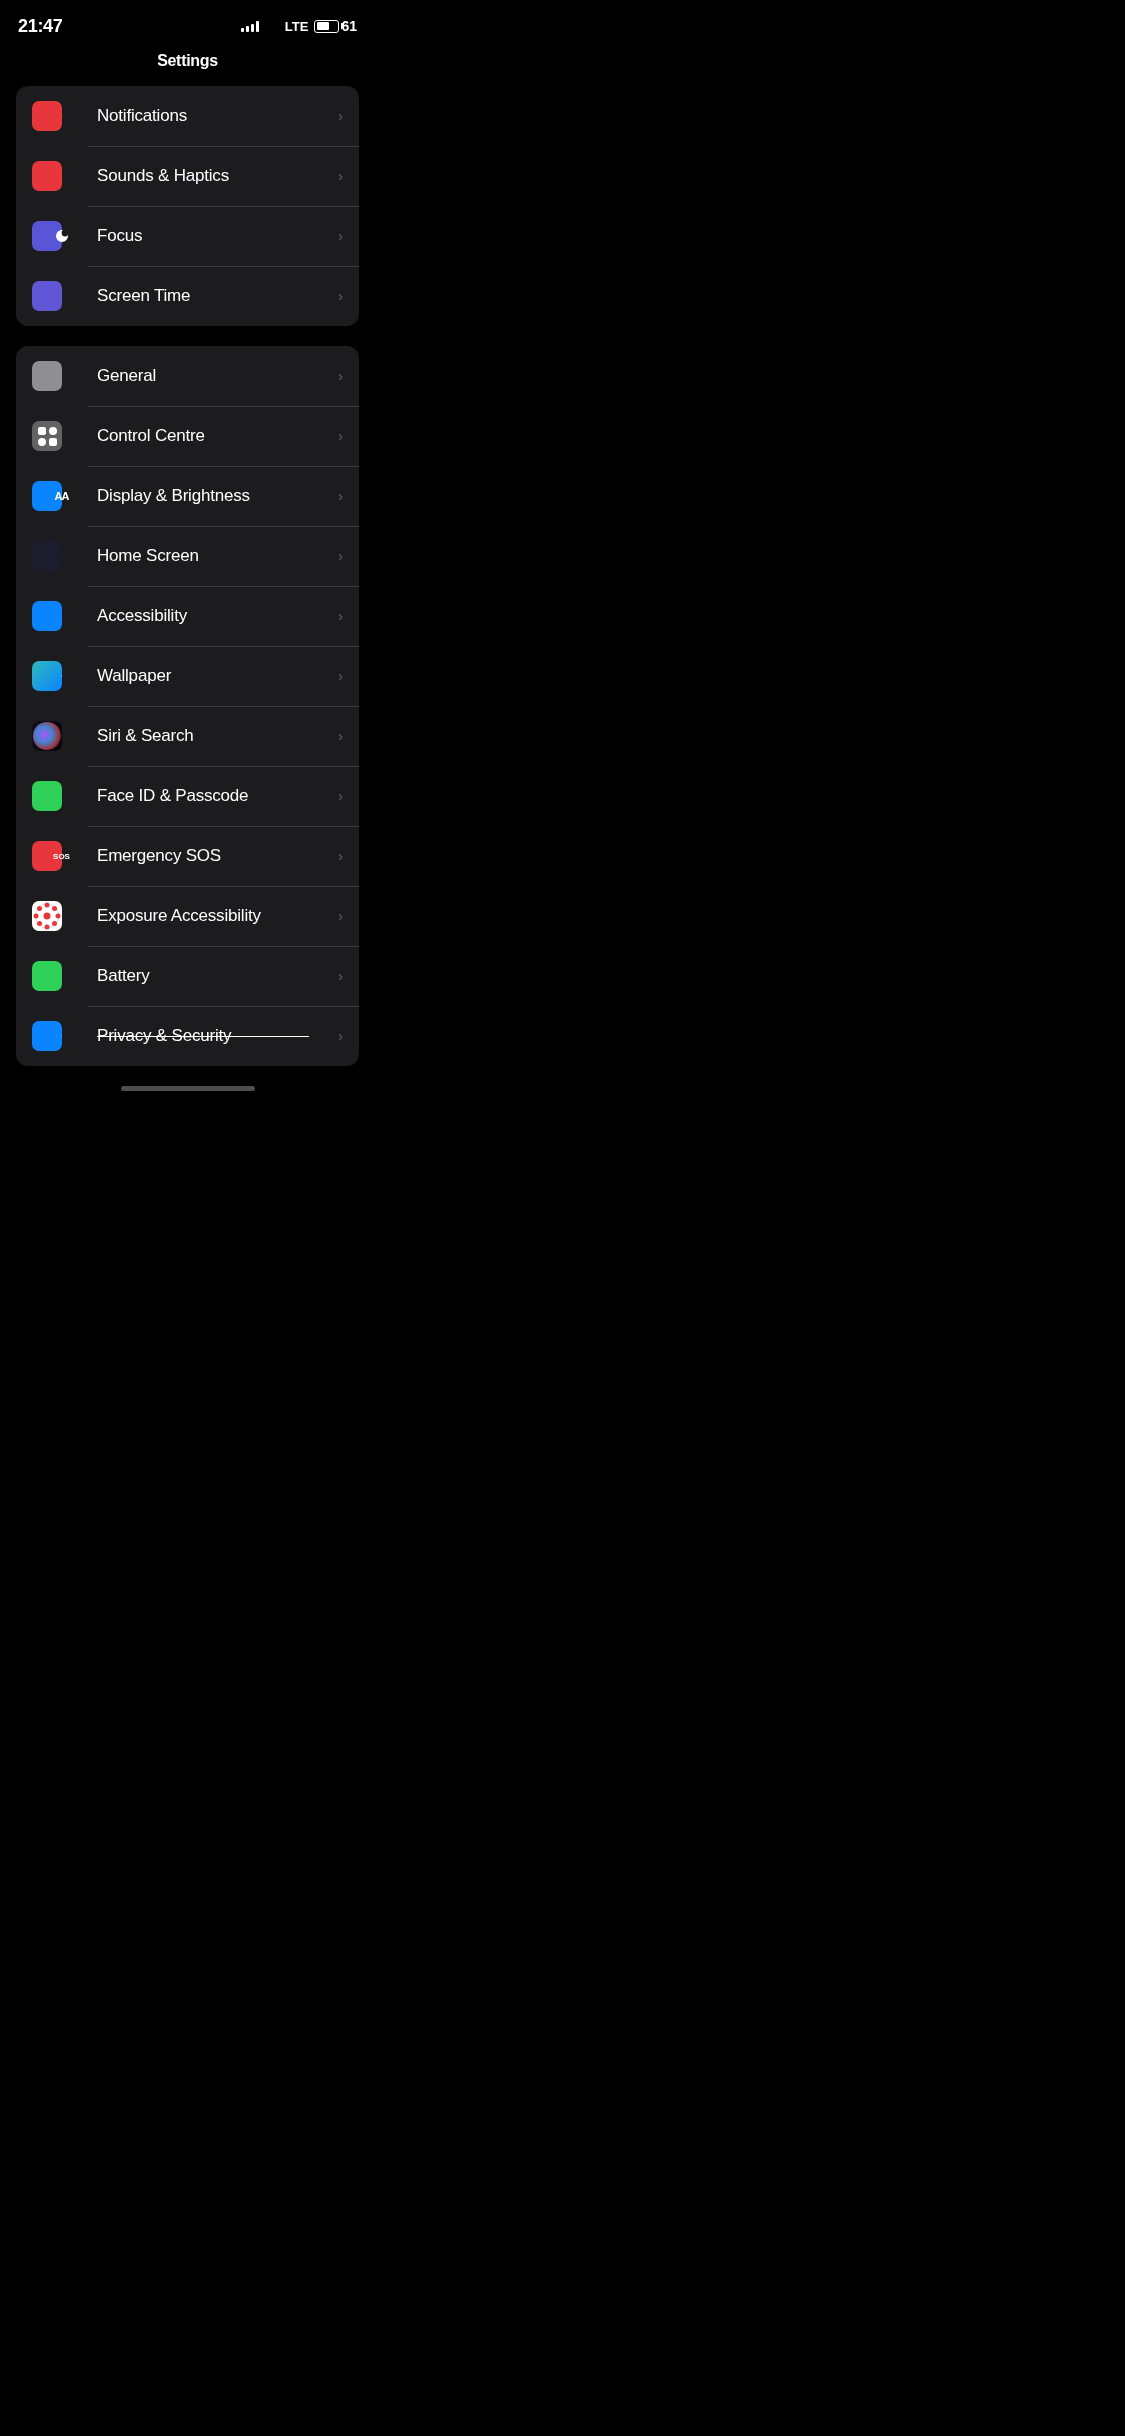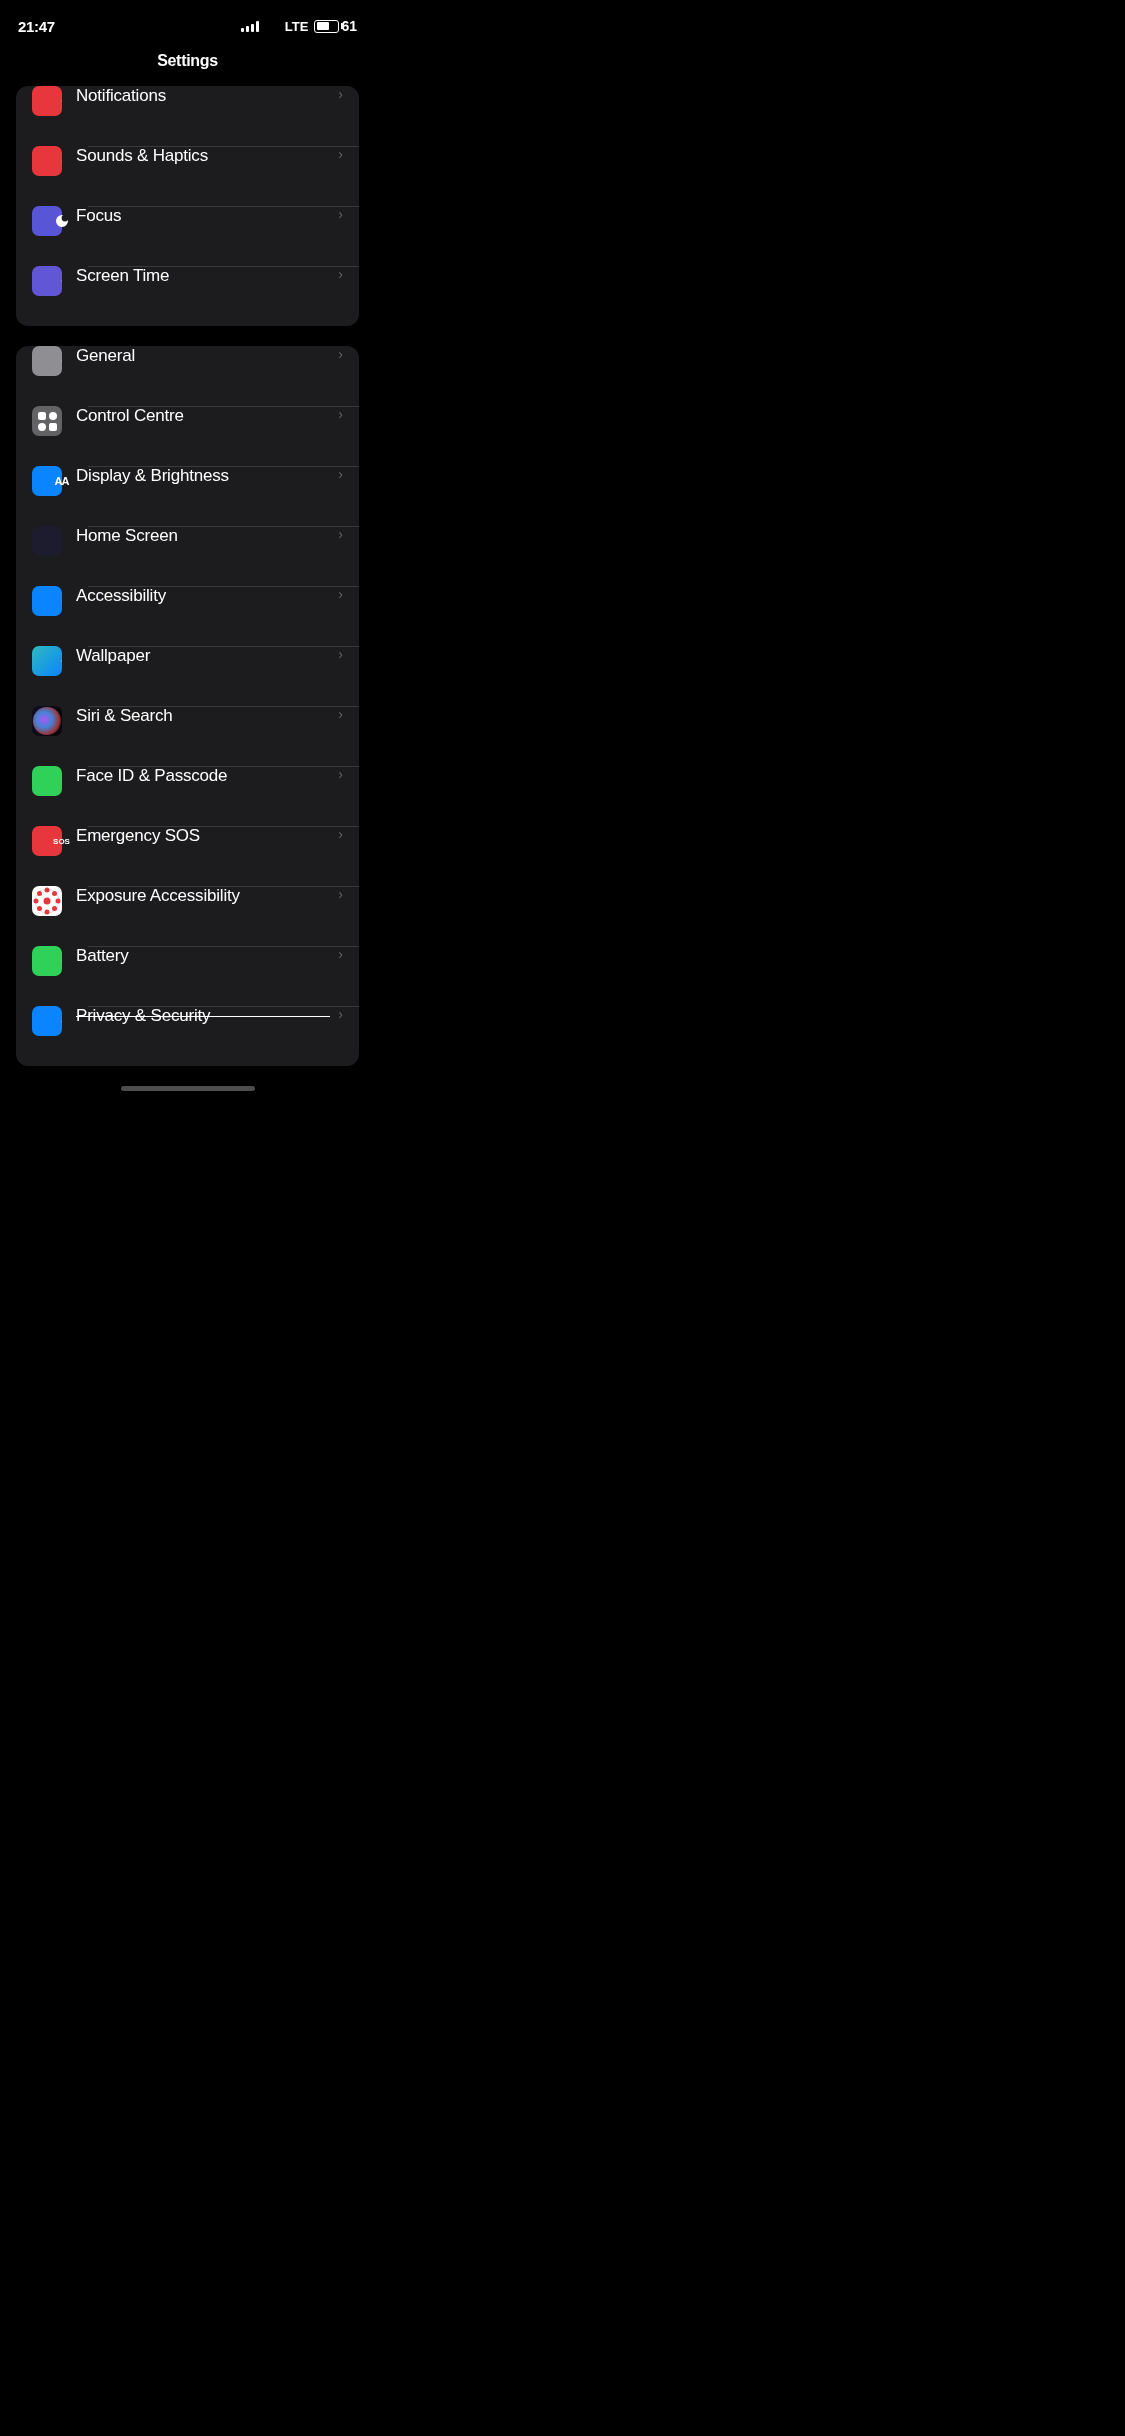--- a/index.html
+++ b/index.html
@@ -16,21 +16,21 @@
 
     .status-bar {
       display: flex;
       justify-content: space-between;
       align-items: center;
       padding: 14px 18px 6px 18px;
       height: 44px;
     }
 
     .status-time {
-      font-size: 15px;
+      font-size: 18px;
       font-weight: 600;
       letter-spacing: -0.3px;
     }
 
     .status-right {
       display: flex;
       align-items: center;
       gap: 6px;
     }
 
@@ -104,25 +104,26 @@
 
     .settings-group {
       background: #1c1c1e;
       border-radius: 12px;
       margin: 0 16px 20px;
       overflow: hidden;
     }
 
     .settings-row {
       display: flex;
-      align-items: flex-start;
+      align-items: center;
       padding: 0 16px;
       height: 60px;
       cursor: pointer;
       position: relative;
+      gap: 21px;
     }
 
     .settings-row:not(:last-child)::after {
       content: '';
       position: absolute;
       bottom: 0;
       left: 72px;
       right: 0;
       height: 0.5px;
       background: #3a3a3c;

